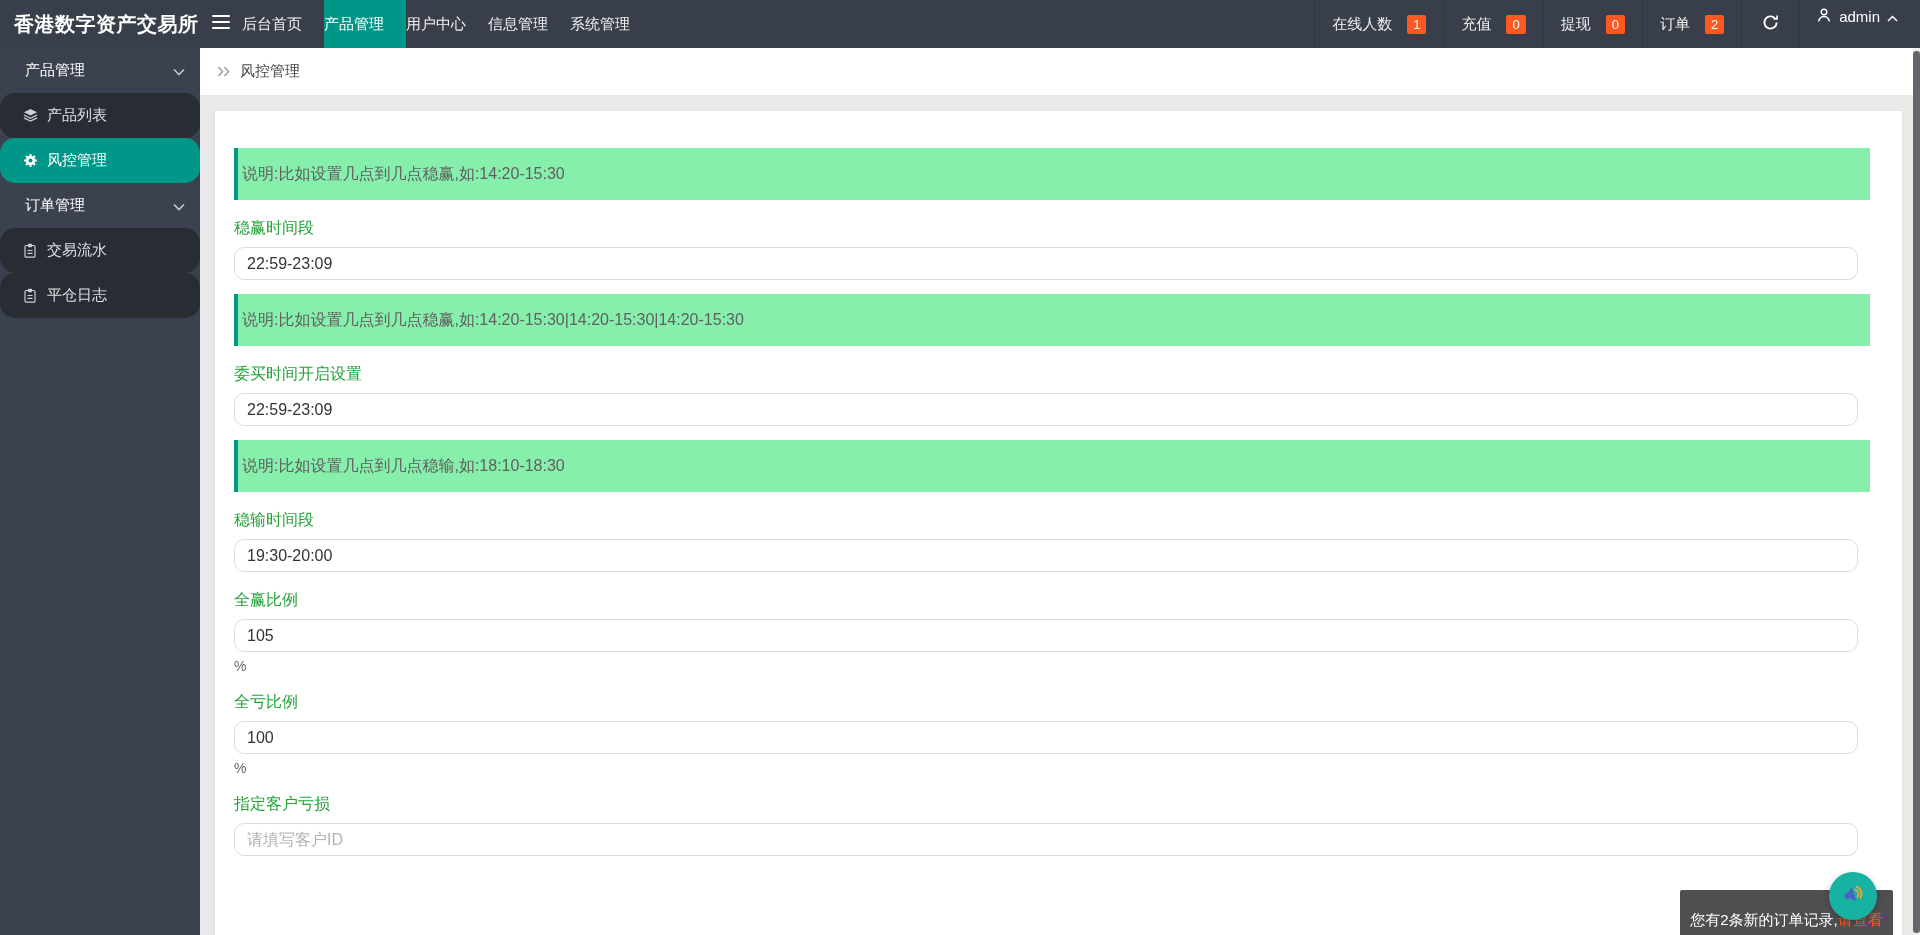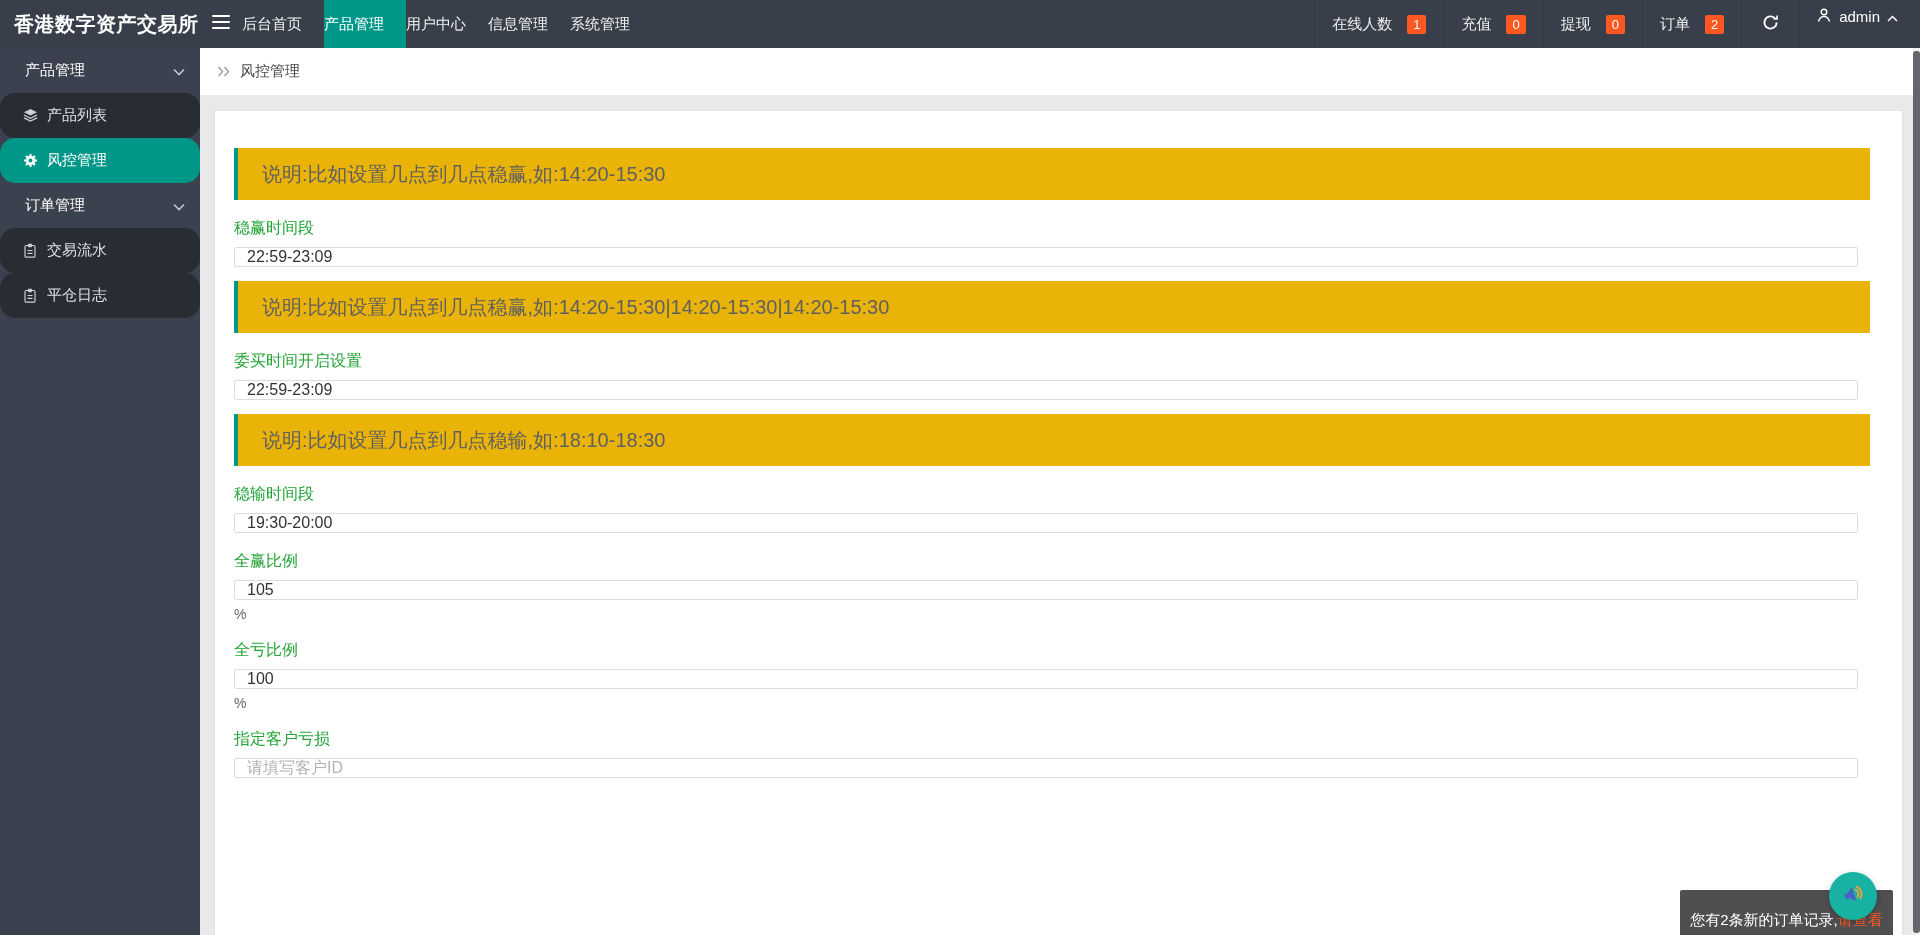--- a/index.html
+++ b/index.html
@@ -26,24 +26,24 @@
   .side-child { padding-left: 22px; gap: 9px; background: #282c33; color: #dde1e5; border-radius: 15px; }
   .side-child.active { background: #009688; color: #fff; }
   .side-icon { display: inline-flex; width: 16px; justify-content: center; }
 
   
   .breadcrumb-bar { position: absolute; top: 48px; left: 200px; width: 1713px; height: 47px; background: #ffffff; display: flex; align-items: center; padding-left: 17px; gap: 9px; z-index: 10; }
   .breadcrumb-text { font-size: 15px; color: #4a4a4a; }
 
   
   .card { position: absolute; left: 215px; top: 111px; width: 1687px; bottom: 0; background: #fff; box-shadow: 0 1px 3px rgba(0,0,0,0.08); padding: 37px 32px 0 19px; overflow: hidden; }
-  .note { margin-top: 14px; height: 52px; background: #eab308; border-left: 4px solid #009688; display: flex; align-items: center; padding: 0 24px; font-size: 20px; color: #606060; white-space: nowrap; }
+  .note { margin-top: 14px; height: 52px; background: #86efac; border-left: 4px solid #009688; display: flex; align-items: center; padding: 0 4px; font-size: 16px; color: #606060; white-space: nowrap; }
   .note:first-child { margin-top: 0; }
   .field-label { display: block; margin-top: 19px; font-size: 16px; line-height: 18px; color: #23a338; }
-  .text-input { display: block; margin-top: 10px; width: calc(100% - 12px); height: 20px; border: 1px solid #dcdcdc; border-radius: 2px; padding: 0 12px; font-size: 16px; color: #333; background: #fff; outline: none; font-family: inherit; }
+  .text-input { display: block; margin-top: 10px; width: calc(100% - 12px); height: 33px; border: 1px solid #dcdcdc; border-radius: 10px; padding: 0 12px; font-size: 16px; color: #333; background: #fff; outline: none; font-family: inherit; }
   .text-input::placeholder { color: #b3b3b3; }
   .suffix { margin-top: 6px; font-size: 14px; line-height: 16px; color: #666; }
 
   
   .vscroll { position: absolute; top: 48px; right: 0; bottom: 0; width: 7px; background: #f1f1f1; z-index: 50; }
   .vthumb { position: absolute; left: 0; right: 0; top: 3px; bottom: 2px; background: #63676c; border-radius: 3px; }
 
   
   .toast { position: absolute; top: 890px; right: 27px; width: 213px; height: 60px; background: rgba(66,66,68,0.93); border-radius: 2px; color: #fff; font-size: 15px; display: flex; align-items: center; justify-content: center; white-space: nowrap; z-index: 40; }
   .toast-link { color: #ff5722; text-decoration: none; cursor: pointer; }

